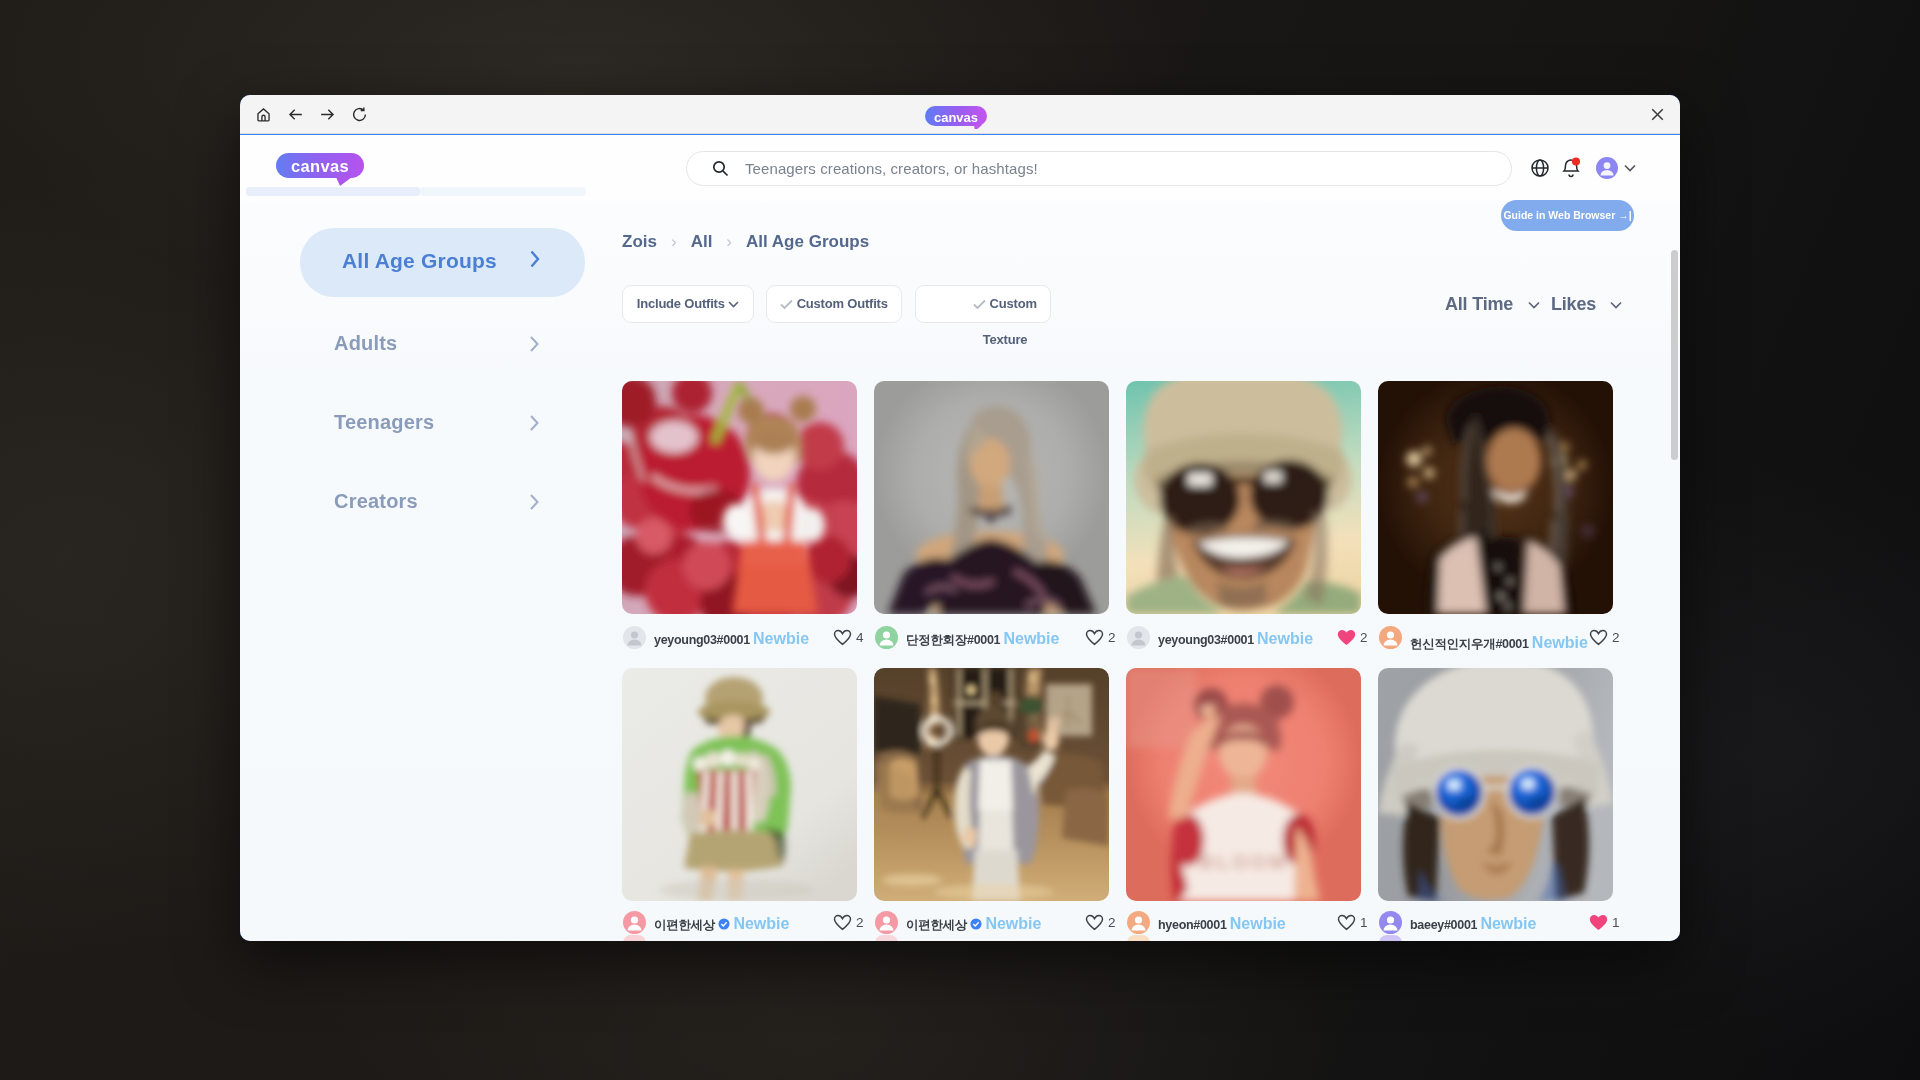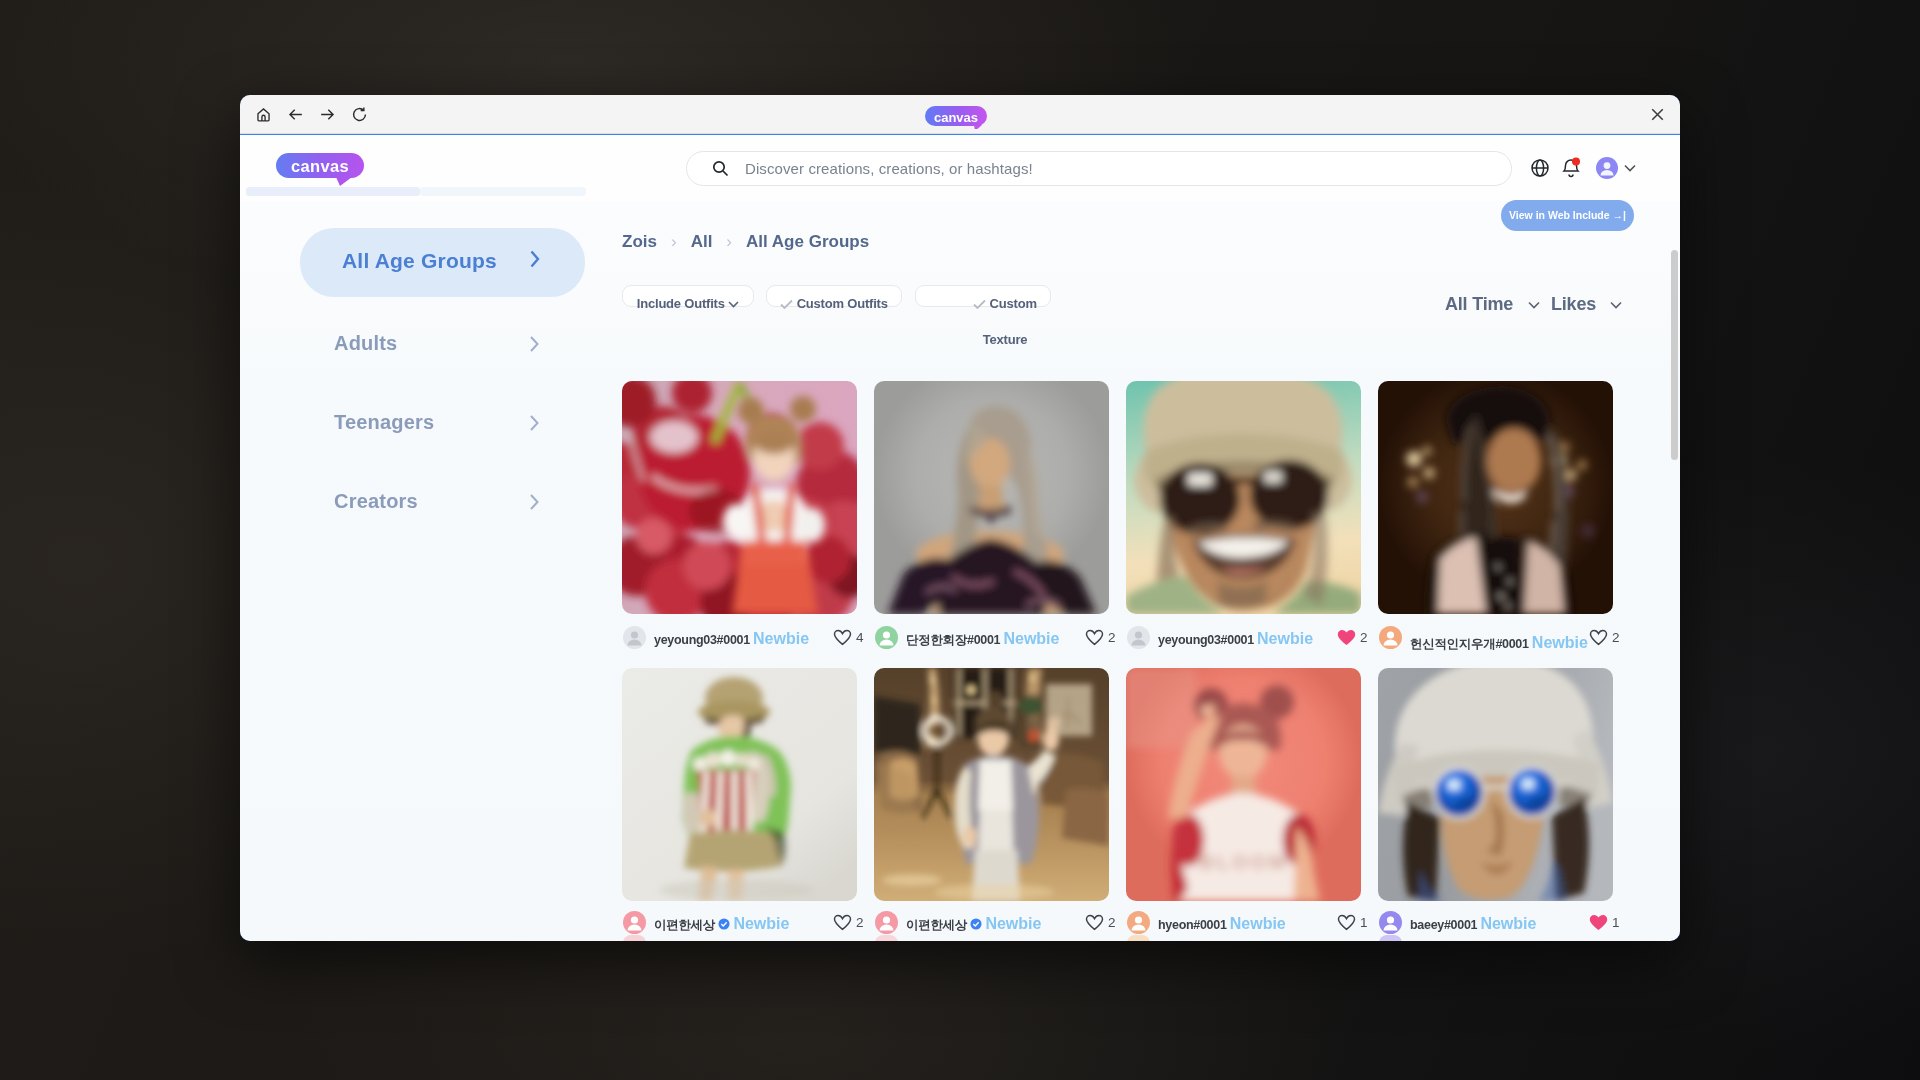--- a/index.html
+++ b/index.html
@@ -35,21 +35,21 @@
   .skel1 { position:absolute; left:6px; top:52px; width:174px; height:9px; background:#e8effa; border-radius:3px; }
   .skel2 { position:absolute; left:180px; top:52px; width:166px; height:9px; background:#f1f6fc; border-radius:3px; }
   .side-pill { position:absolute; left:60px; top:93px; width:285px; height:69px; background:#dce9f8; border-radius:34px; }
   .side-pill .t { position:absolute; left:42px; top:21px; font-size:21px; font-weight:700; color:#4a7fd4; letter-spacing:0.2px; }
   .side-pill .c { position:absolute; left:230px; top:22px; }
   .side-item { position:absolute; left:94px; font-size:20px; font-weight:700; color:#8a9cba; letter-spacing:0.2px; }
   .side-chev { position:absolute; left:290px; }
   .crumb { position:absolute; left:382px; top:97px; font-size:17px; font-weight:700; color:#54688e;text-align:center; }
   .crumb .sep { color:#bcc6d6; margin:0 14px; font-weight:400; }
   .viewbtn { position:absolute; left:1261px; top:65px; width:133px; height:31px; background:#81abec; border-radius:16px; color:#fff; font-size:10.5px; font-weight:700; text-align:center; line-height:31px; letter-spacing:0; white-space:nowrap; overflow:hidden; }
-  .fbtn { position:absolute; top:150px; height:22px; background:#fff; border:1px solid #e7e9ed; border-radius:9px; font-size:13px; font-weight:700; color:#55617a; line-height:36px; text-align:center; letter-spacing:-0.2px; }
+  .fbtn { position:absolute; top:150px; height:38px; background:#fff; border:1px solid #e7e9ed; border-radius:9px; font-size:13px; font-weight:700; color:#55617a; line-height:36px; text-align:center; letter-spacing:-0.2px; }
   .ftext { position:absolute; top:150px; font-size:18px; font-weight:700; color:#5d6a82; line-height:38px; letter-spacing:-0.2px; }
   .chev { display:inline-block; vertical-align:middle; }
   .scrollbar { position:absolute; left:1431px; top:115px; width:7px; height:210px; background:#cccccc; border-radius:4px; }
   .card-img { position:absolute; width:235px; height:233px; border-radius:10px; overflow:hidden; }
   .info { position:absolute; width:235px; height:24px; }
   .info .nb { font-size:16px; font-weight:700; color:#85c6f2; letter-spacing:0; }
   .info .cnt { position:absolute; left:234px; top:4px; font-size:13.5px; color:#4a4f57; }
 </style>
 </head>
 <body>
@@ -95,21 +95,21 @@
           </defs>
         <rect x="0" y="0" width="88" height="25" rx="12.5" fill="url(#lg1)"></rect>
         <path d="M60 24 L76 24 L64 33 Z" fill="#ac56ee"></path>
         <text x="44" y="19" font-size="16.5" font-weight="bold" fill="#fff" text-anchor="middle" font-family="Liberation Sans" letter-spacing="0.3">canvas</text>
       </svg>
       <div class="search">
         <svg width="17" height="17" viewBox="0 0 17 17" style="position:absolute;left:25px;top:8px">
             <circle cx="7" cy="7" r="5.2" stroke="#23272e" stroke-width="1.7" fill="none"></circle>
             <path d="M11 11 L15.5 15.5" stroke="#23272e" stroke-width="1.7"></path>
           </svg>
-        <div class="ph">Discover creations, creations, or hashtags!</div>
+        <div class="ph">Teenagers creations, creators, or hashtags!</div>
       </div>
       <div class="nav-right">
         <svg width="20" height="20" viewBox="0 0 20 20" style="position:absolute;left:0;top:7px" fill="none" stroke="#23272e" stroke-width="1.5">
             <circle cx="10" cy="10" r="8"></circle>
             <ellipse cx="10" cy="10" rx="3.6" ry="8"></ellipse>
             <path d="M2 10 H18"></path>
           </svg>
         <svg width="22" height="22" viewBox="0 0 22 22" style="position:absolute;left:30px;top:6px" fill="none">
             <path d="M11 3 a5.5 5.5 0 0 1 5.5 5.5 c0 4 1.5 5.5 1.5 5.5 H4 c0 0 1.5 -1.5 1.5 -5.5 A5.5 5.5 0 0 1 11 3 Z" stroke="#23272e" stroke-width="1.5"></path>
             <path d="M9 17.5 a2 2 0 0 0 4 0" stroke="#23272e" stroke-width="1.5"></path>
@@ -139,21 +139,21 @@
       </svg>
     <div class="side-item" style="top:276px">Teenagers</div>
     <svg class="side-chev" style="top:280px" width="9" height="16" viewBox="0 0 9 16">
         <path d="M1 1 L7.5 8 L1 15" stroke="#9fb0ca" stroke-width="2" fill="none"></path>
       </svg>
     <div class="side-item" style="top:355px">Creators</div>
     <svg class="side-chev" style="top:359px" width="9" height="16" viewBox="0 0 9 16">
         <path d="M1 1 L7.5 8 L1 15" stroke="#9fb0ca" stroke-width="2" fill="none"></path>
       </svg>
     <div class="crumb">Zois<span class="sep">›</span>All<span class="sep">›</span>All Age Groups</div>
-    <div class="viewbtn">View in Web Include →|</div>
+    <div class="viewbtn">Guide in Web Browser →|</div>
     <div class="fbtn" style="left:382px; width:132px;">Include Outfits
       <svg class="chev" width="11" height="7" viewBox="0 0 11 7">
           <path d="M1 1 L5.5 5.5 L10 1" stroke="#5a6376" stroke-width="1.6" fill="none"></path>
         </svg>
     </div>
     <div class="fbtn" style="left:526px; width:136px;">
       <svg class="chev" width="13" height="11" viewBox="0 0 13 11">
           <path d="M1 5.5 L4.5 9 L12 1.5" stroke="#b6bcc6" stroke-width="1.8" fill="none"></path>
         </svg>
       Custom Outfits

